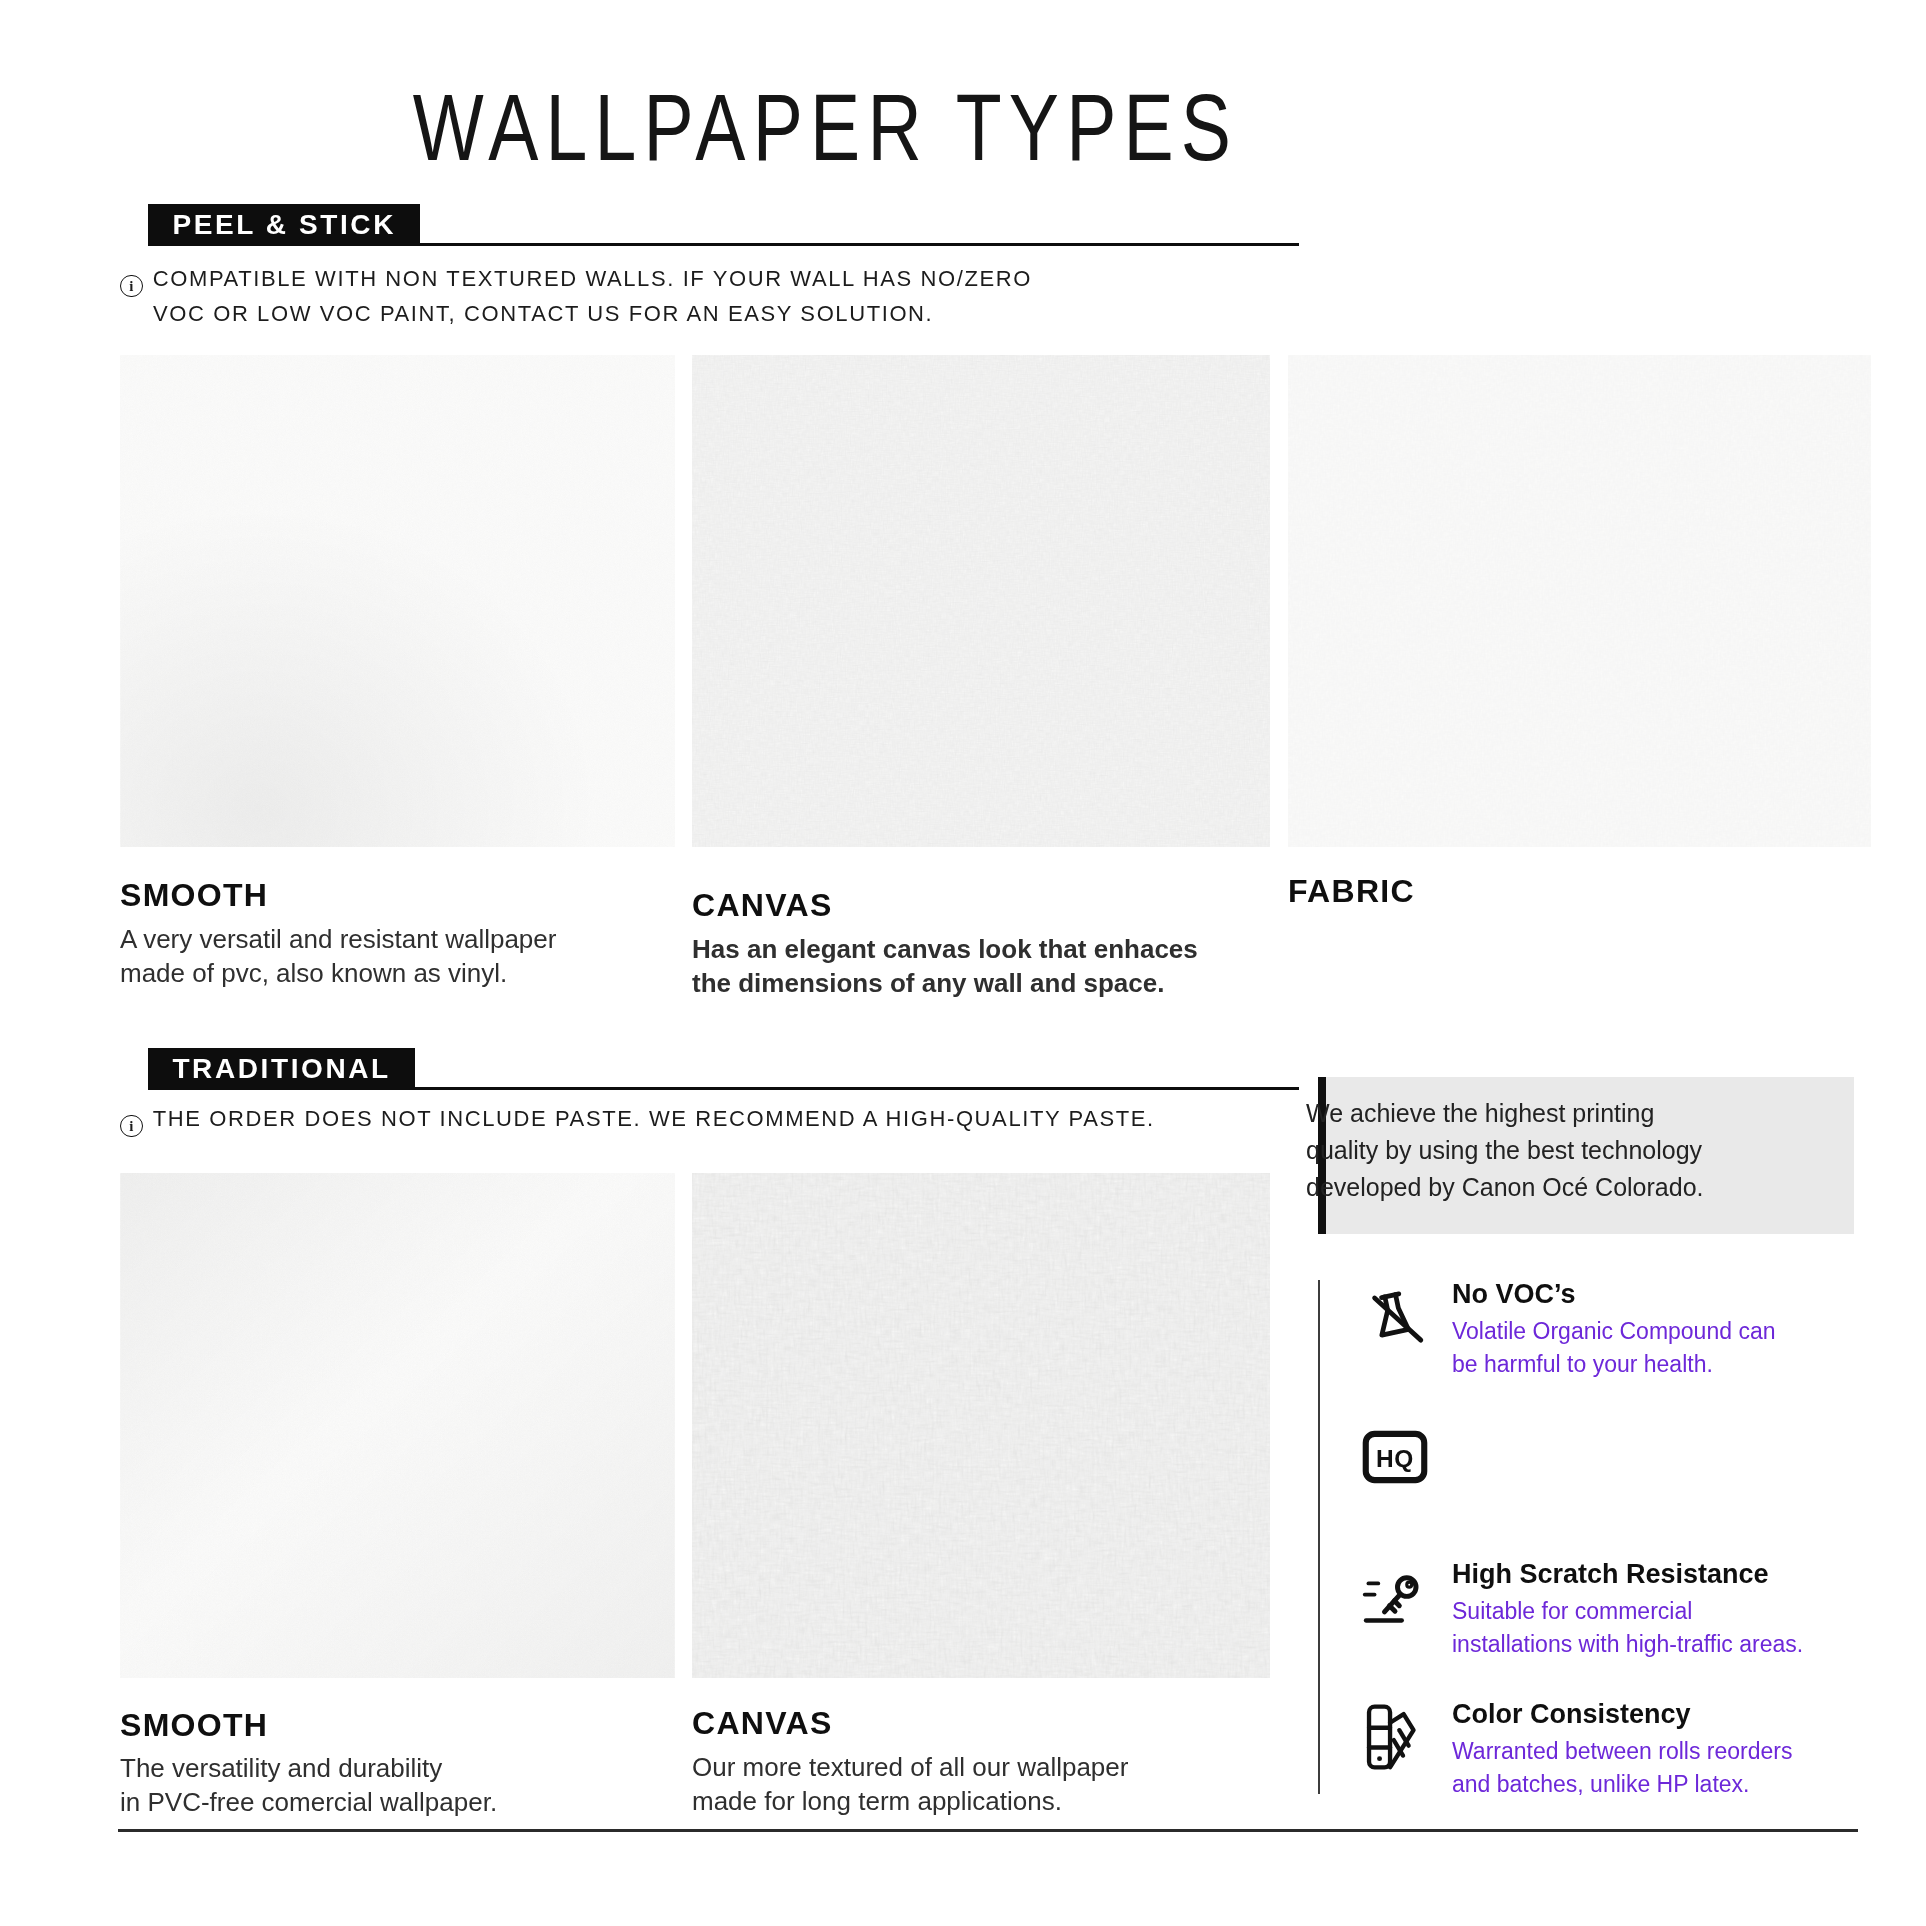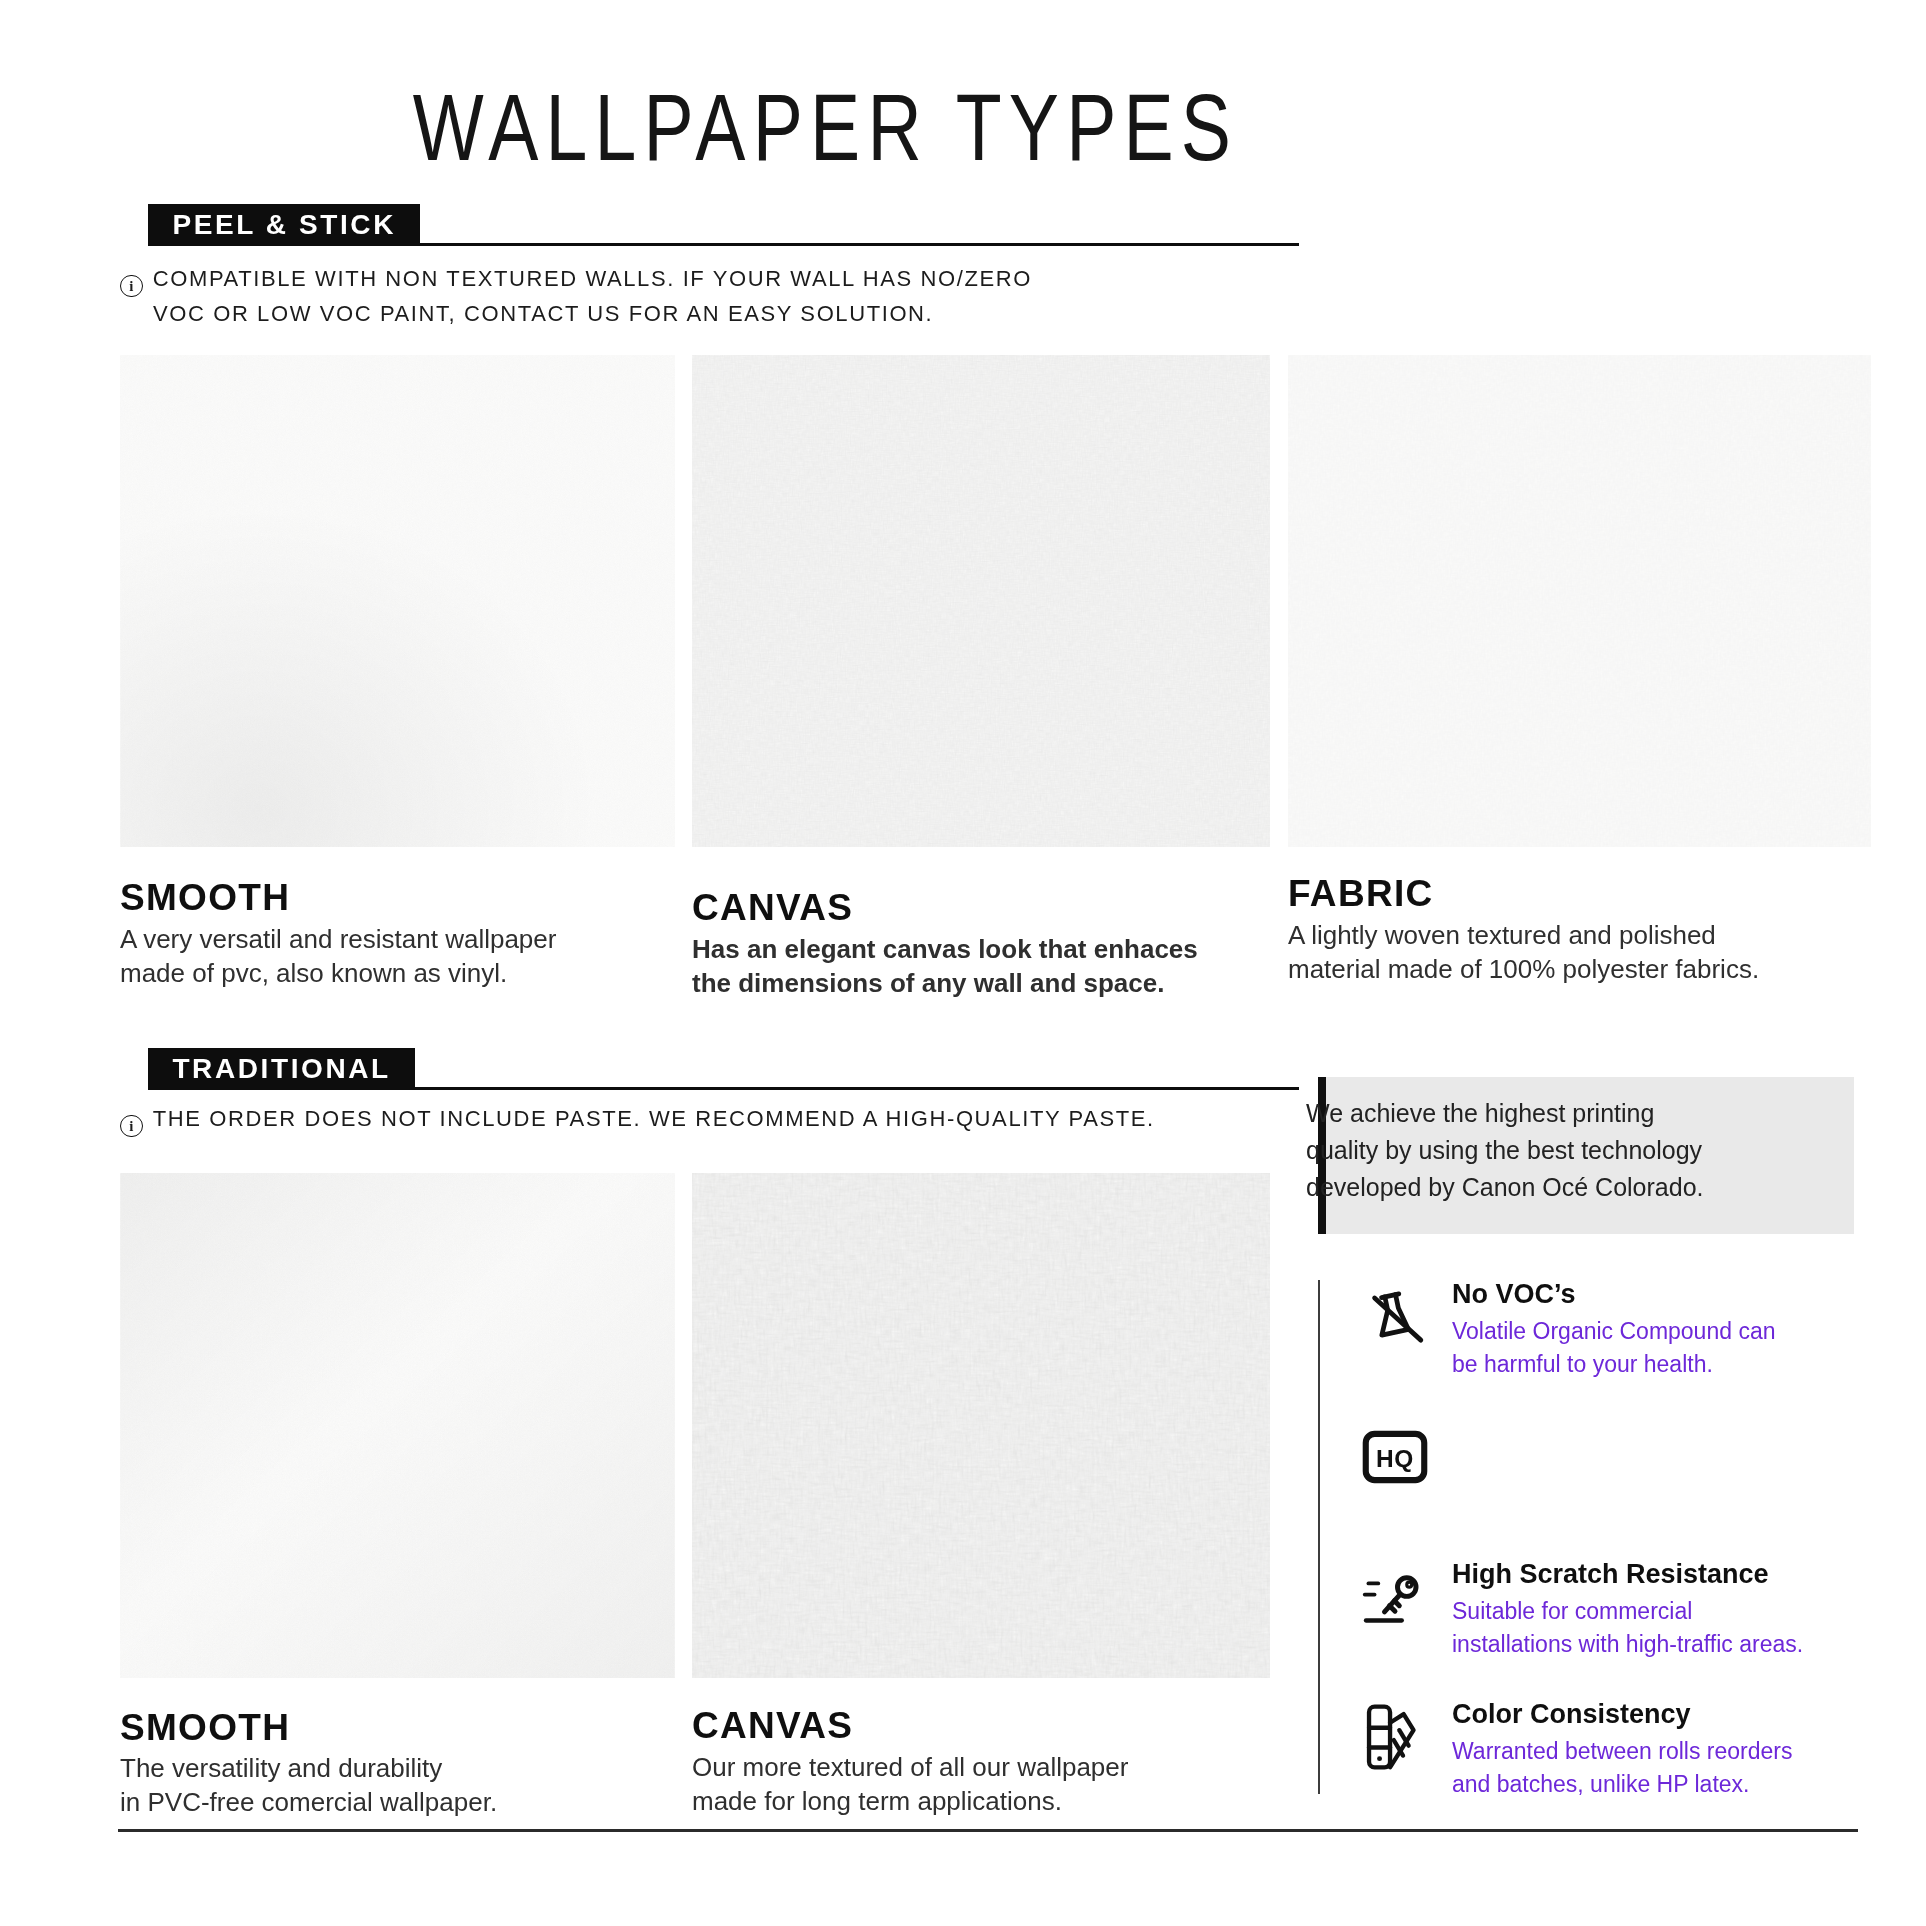--- a/index.html
+++ b/index.html
@@ -34,21 +34,21 @@
     vertical-align:-4.5px;line-height:1;
   }
   
   .swatch{position:absolute;overflow:hidden;background:#f2f2f1;}
   .tex{position:absolute;left:0;top:0;width:100%;height:100%;display:block;}
   .sw-r1{top:355px;height:492px;}
   .sw-r2{top:1173px;height:505px;}
   .col1{left:94px;width:555px;}
   .col2{left:666px;width:578px;}
   .col3{left:1262px;width:583px;}
-  .sw-title{position:absolute;font-size:37px;font-weight:600;letter-spacing:1.3px;color:#0f0f0f;white-space:nowrap;}
+  .sw-title{position:absolute;font-size:32px;font-weight:600;letter-spacing:1.3px;color:#0f0f0f;white-space:nowrap;}
   .sw-desc{position:absolute;font-size:26px;font-weight:300;color:#2f2f2f;line-height:34px;white-space:nowrap;}
   
   .q-bar{position:absolute;left:1292px;top:1077px;width:8.3px;height:157px;background:#101010;}
   .q-box{position:absolute;left:1300px;top:1077px;width:528px;height:157px;background:#e9e9e9;}
   .q-text{position:absolute;left:1280px;top:1095px;font-size:25px;font-weight:400;color:#222222;line-height:37px;white-space:nowrap;}
   
   .f-line{position:absolute;left:1292px;top:1280px;width:1.9px;height:514px;background:#3c3c3c;}
   .feature{position:absolute;left:1335px;width:526px;}
   .f1{top:1278px;}.f2{top:1418px;}.f3{top:1558px;}.f4{top:1698px;}
   .f-icon{position:absolute;left:0;top:5.1px;width:68px;height:68px;}
@@ -141,24 +141,20 @@
     <span>made of pvc, also known as vinyl.</span>
   </div>
 
   <div class="sw-title" style="left:666px;top:887px;">CANVAS</div>
   <div class="sw-desc" style="left:666px;top:932px;font-weight:bold;">
     <span>Has an elegant canvas look that enhaces</span><br>
     <span>the dimensions of any wall and space.</span>
   </div>
 
   <div class="sw-title" style="left:1262px;top:873px;">FABRIC</div>
-  <div class="sw-desc" style="left:1262px;top:918px;">
-    <span>A lightly woven textured and polished</span><br>
-    <span>material made of 100% polyester fabrics.</span>
-  </div>
 
   <div class="sec-head trad">
     <div class="sec-label">TRADITIONAL</div>
     <div class="sec-line"></div>
   </div>
 
   <div class="note n2">
     <span class="info-badge">i</span><span>THE ORDER DOES NOT INCLUDE PASTE. WE RECOMMEND A HIGH-QUALITY PASTE.</span>
   </div>
 

